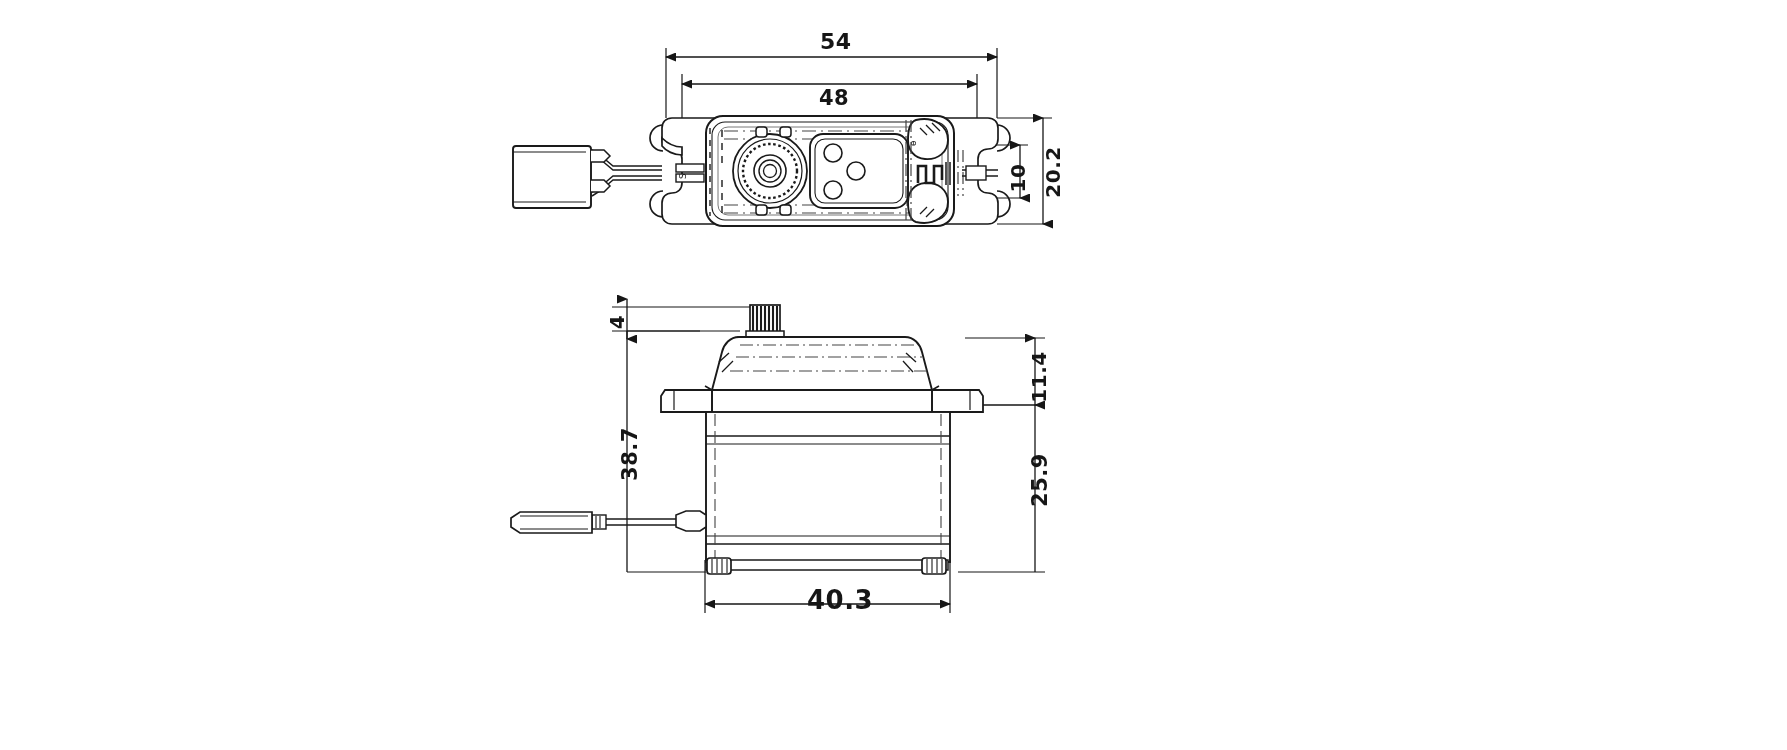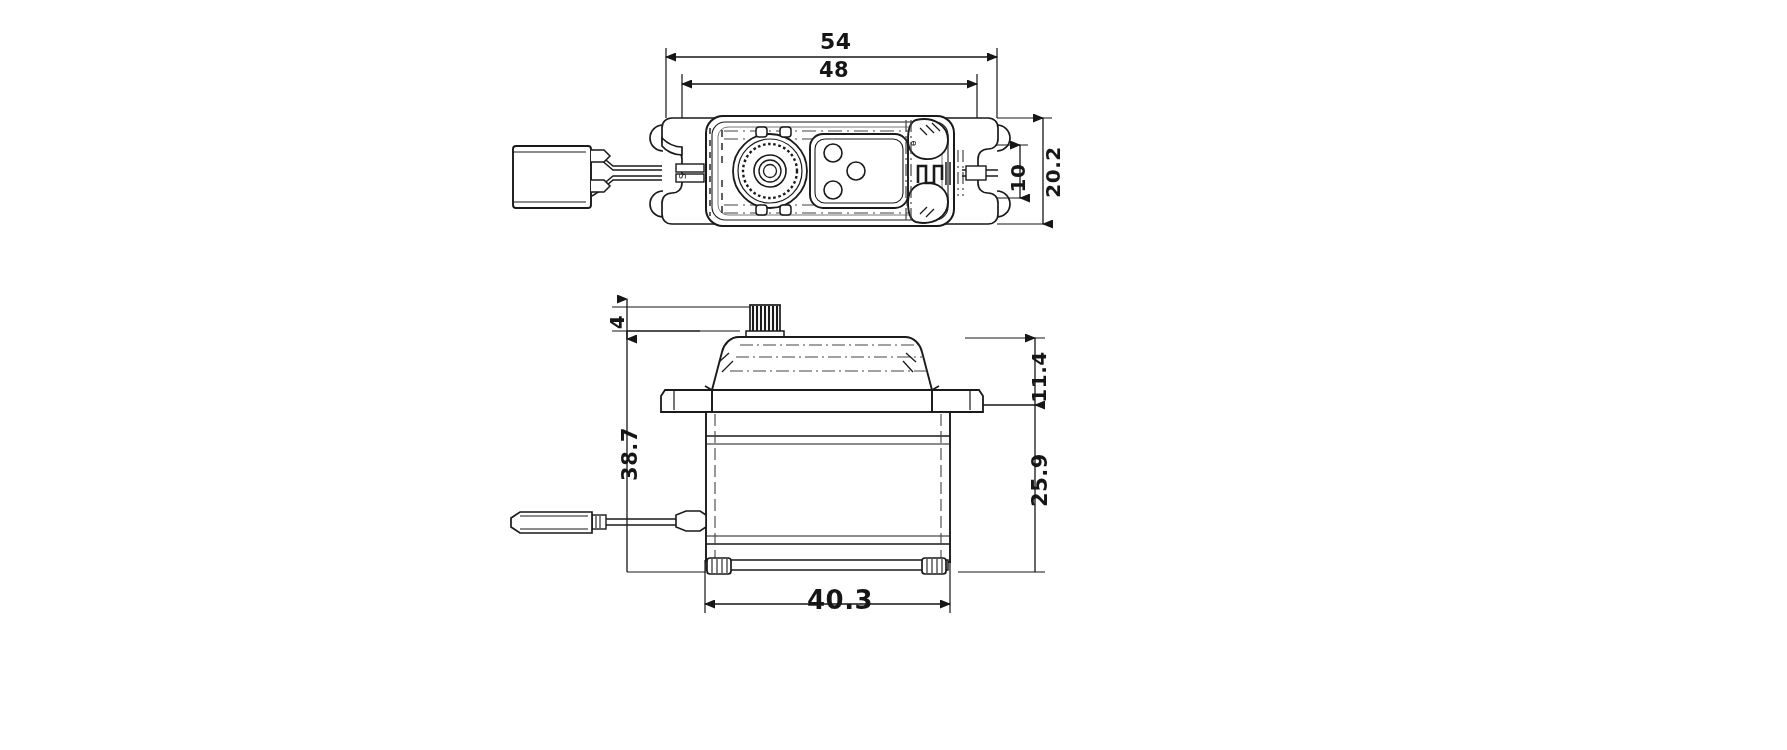--- a/index.html
+++ b/index.html
@@ -17,21 +17,21 @@
     font-weight:bold;
     color:#161616;
     white-space:nowrap;
     letter-spacing:0.5px;
   }
   .dimtext.vert{
     transform-origin:50% 50%;
     transform:rotate(-90deg);
   }
   .h54{font-size:22px;}
-  .h48{font-size:21px;}
+  .h48{font-size:21px;margin-top:28px;}
   .h202{font-size:20px;}
   .h10{font-size:20px;}
   .h4{font-size:20px;}
   .h387{font-size:21px;}
   .h114{font-size:20px;}
   .h259{font-size:21px;}
   .h403{font-size:26px;}
 </style>
 </head>
 <body>

